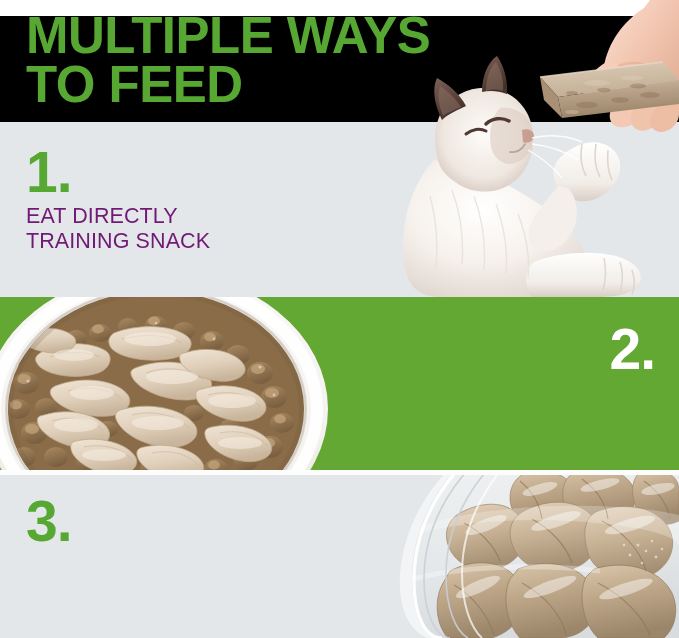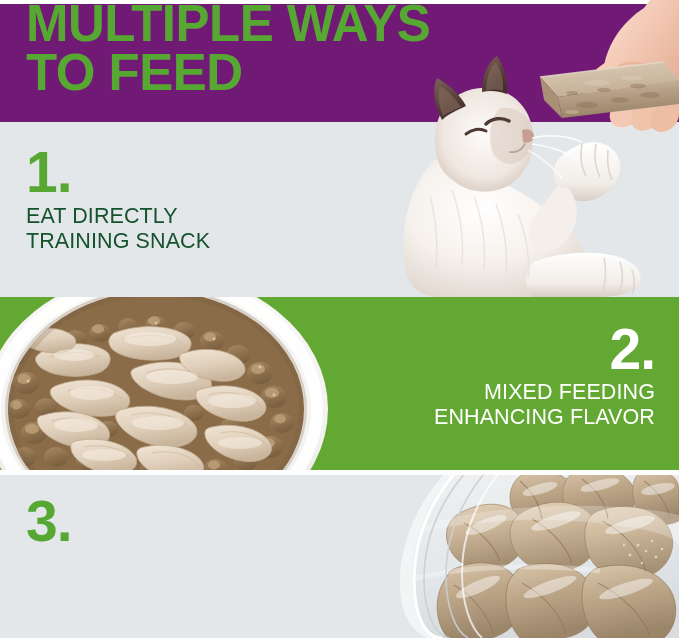--- a/index.html
+++ b/index.html
@@ -15,24 +15,24 @@
     position: relative;
     width: 679px;
     height: 638px;
     overflow: hidden;
     background: #ffffff;
   }
 
   
   .header-band {
     position: absolute;
-    left: 0; top: 4px;
+    left: 0; top: 16px;
     width: 679px;
     height: 122px;
-    background: #701a75;
+    background: #000000;
     overflow: hidden;
   }
   .headline {
     position: absolute;
     left: 26px;
     top: -4px;
     color: #57A832;
     font-size: 51px;
     line-height: 0.96;
     font-weight: bold;
@@ -57,21 +57,21 @@
     z-index: 6;
   }
   .num-green {
     color: #57A832;
     font-size: 57px;
     font-weight: bold;
     line-height: 0.85;
     letter-spacing: -1px;
   }
   .cap-green {
-    color: #14532d;
+    color: #701a75;
     font-size: 21.5px;
     line-height: 1.12;
     letter-spacing: 0.1px;
     white-space: pre-line;
     margin-top: 8px;
   }
 
   
   .section-2 {
     position: absolute;
@@ -480,22 +480,20 @@
           <ellipse cx="168" cy="112" rx="150" ry="120" fill="none" stroke="#6E573B" stroke-width="14" opacity="0.2"></ellipse>
         </g>
 
         <ellipse cx="168" cy="112" rx="161" ry="129" fill="none" stroke="#FFFFFF" stroke-width="12" opacity="0.9"></ellipse>
         <ellipse cx="168" cy="112" rx="150" ry="120" fill="none" stroke="#CFC9C0" stroke-width="2" opacity="0.8"></ellipse>
       </svg>
     </div>
 
     <div class="s2-text">
       <div class="num-white">2.</div>
-      <div class="cap-white">MIXED FEEDING
-ENHANCING FLAVOR</div>
     </div>
   </div>
 
   <div class="sep-white"></div>
 
   <div class="section-3">
 
     <div class="photo-soak">
       <svg class="soak-svg" viewBox="0 0 329 163" preserveAspectRatio="none">
         <defs>

